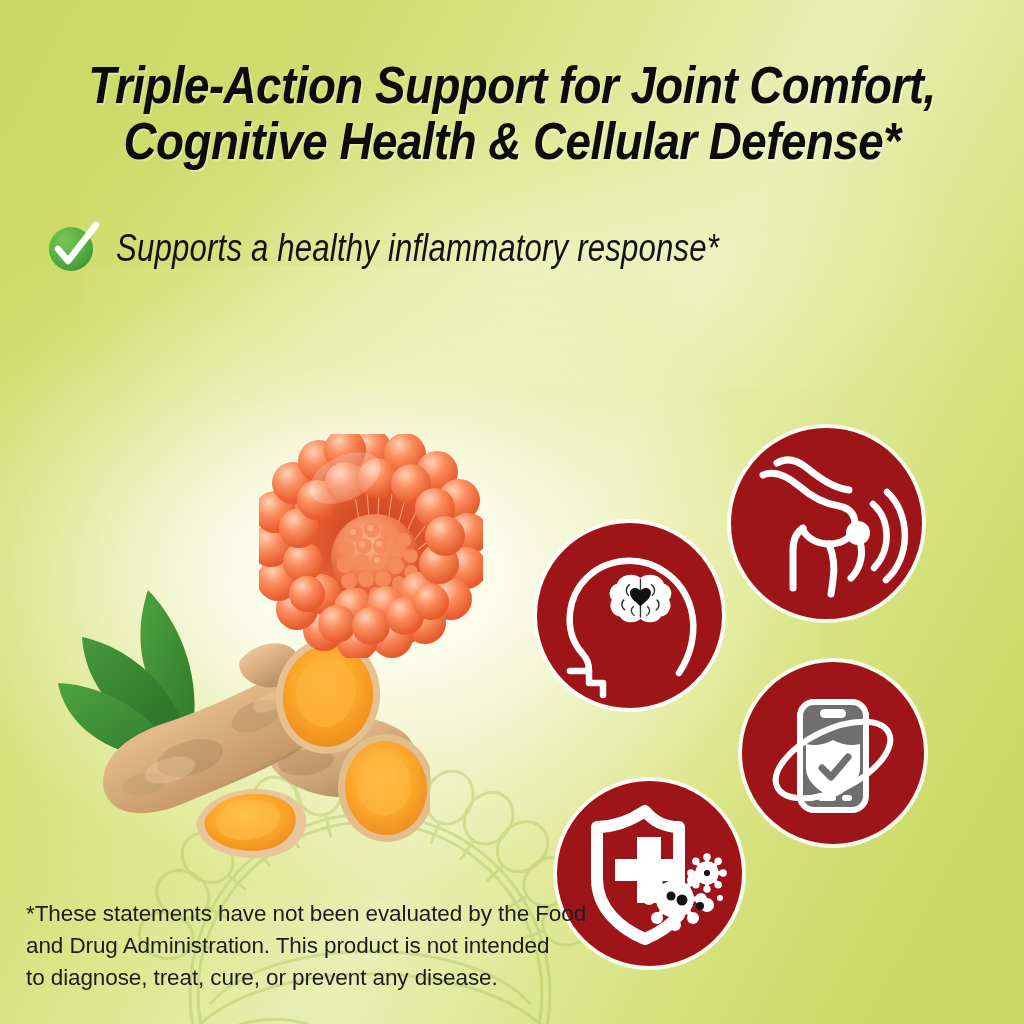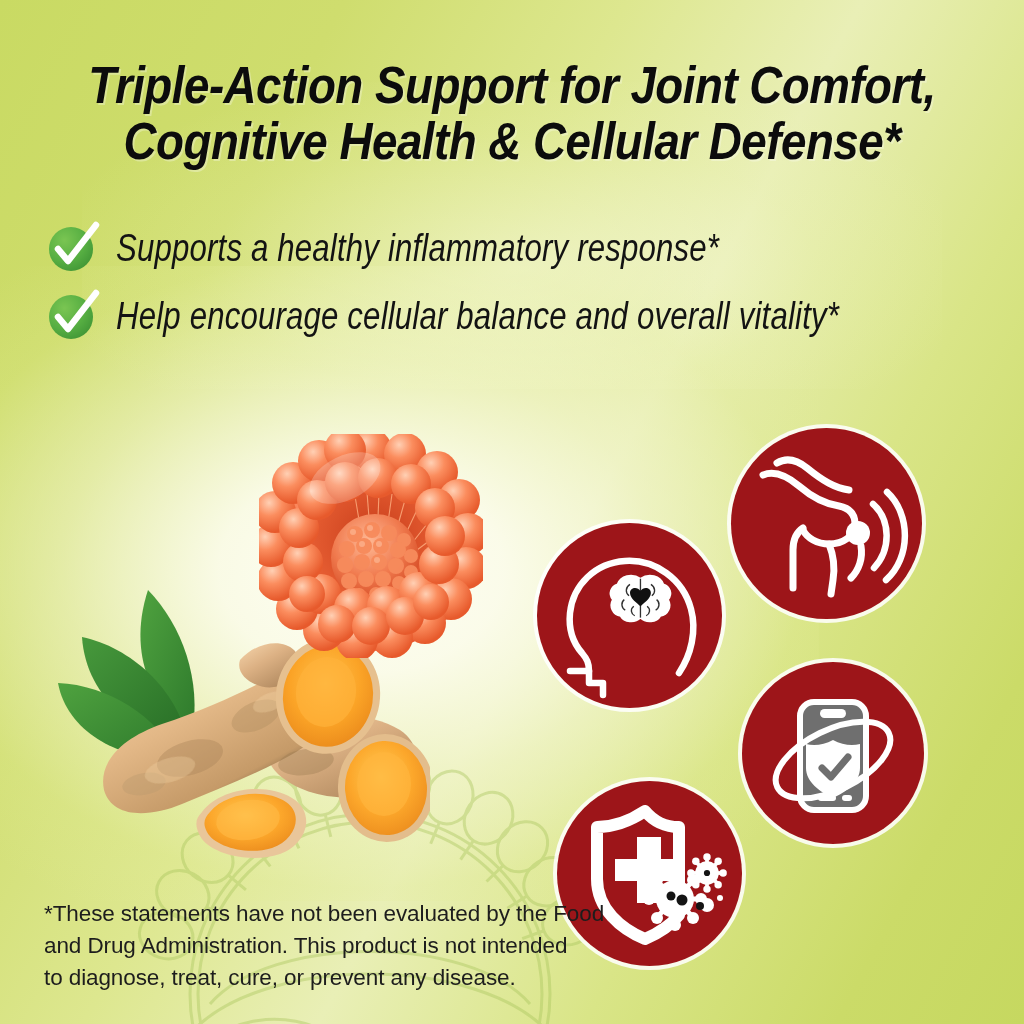--- a/index.html
+++ b/index.html
@@ -115,21 +115,21 @@
   }
   .icon-brain  { left: 537px; top: 523px; width: 185px; height: 185px; }
   .icon-joint  { left: 731px; top: 428px; width: 191px; height: 191px; }
   .icon-phone  { left: 742px; top: 662px; width: 182px; height: 182px; }
   .icon-shield { left: 557px; top: 781px; width: 185px; height: 185px; }
   .icon-circle svg { position: absolute; inset: 0; width: 100%; height: 100%; }
 
   
   .footer {
     position: absolute;
-    left: 44px;
+    left: 26px;
     top: 898px;
     width: 600px;
     font-size: 22.5px;
     line-height: 1.42;
     color: #1d1d1d;
     white-space: pre-line;
     letter-spacing: -0.1px;
   }
 </style>
 </head>
@@ -223,29 +223,20 @@
             </radialGradient>
           </defs>
           <circle cx="27" cy="31" r="22" fill="url(#cg1)"></circle>
           <path d="M14 31 L24 43 L52 7" fill="none" stroke="#ffffff" stroke-width="6.5" stroke-linecap="round" stroke-linejoin="round"></path>
         </svg>
       </span>
       <span class="bullet-text">Supports a healthy inflammatory response*</span>
     </div>
 
 
-    <div class="bullet-row">
-      <span class="check-wrap">
-        <svg viewBox="0 0 58 58" width="58" height="58">
-          <circle cx="27" cy="31" r="22" fill="url(#cg1)"></circle>
-          <path d="M14 31 L24 43 L52 7" fill="none" stroke="#ffffff" stroke-width="6.5" stroke-linecap="round" stroke-linejoin="round"></path>
-        </svg>
-      </span>
-      <span class="bullet-text">Help encourage cellular balance and overall vitality*</span>
-    </div>
 
   </div>
 
   <div class="stage">
 
     <svg class="leaf-group" viewBox="0 0 300 220">
       <defs>
         <linearGradient id="lf1" x1="0" y1="0" x2="1" y2="1">
           <stop offset="0%" stop-color="#4fa23f"></stop>
           <stop offset="100%" stop-color="#2e7a2c"></stop>

